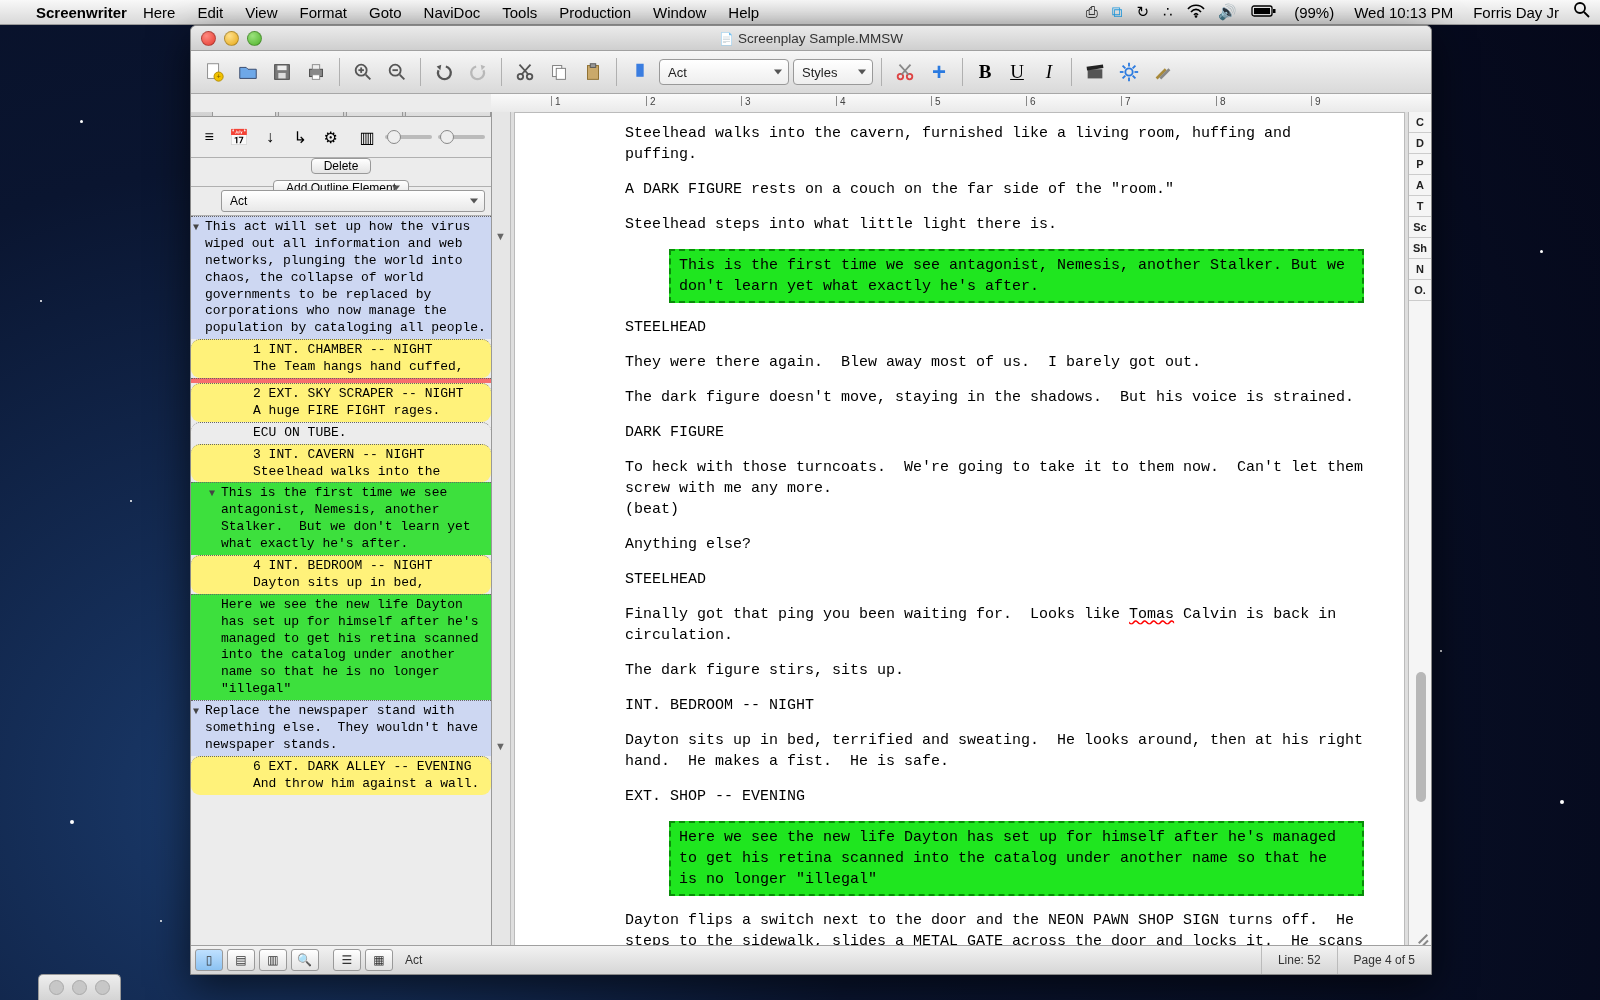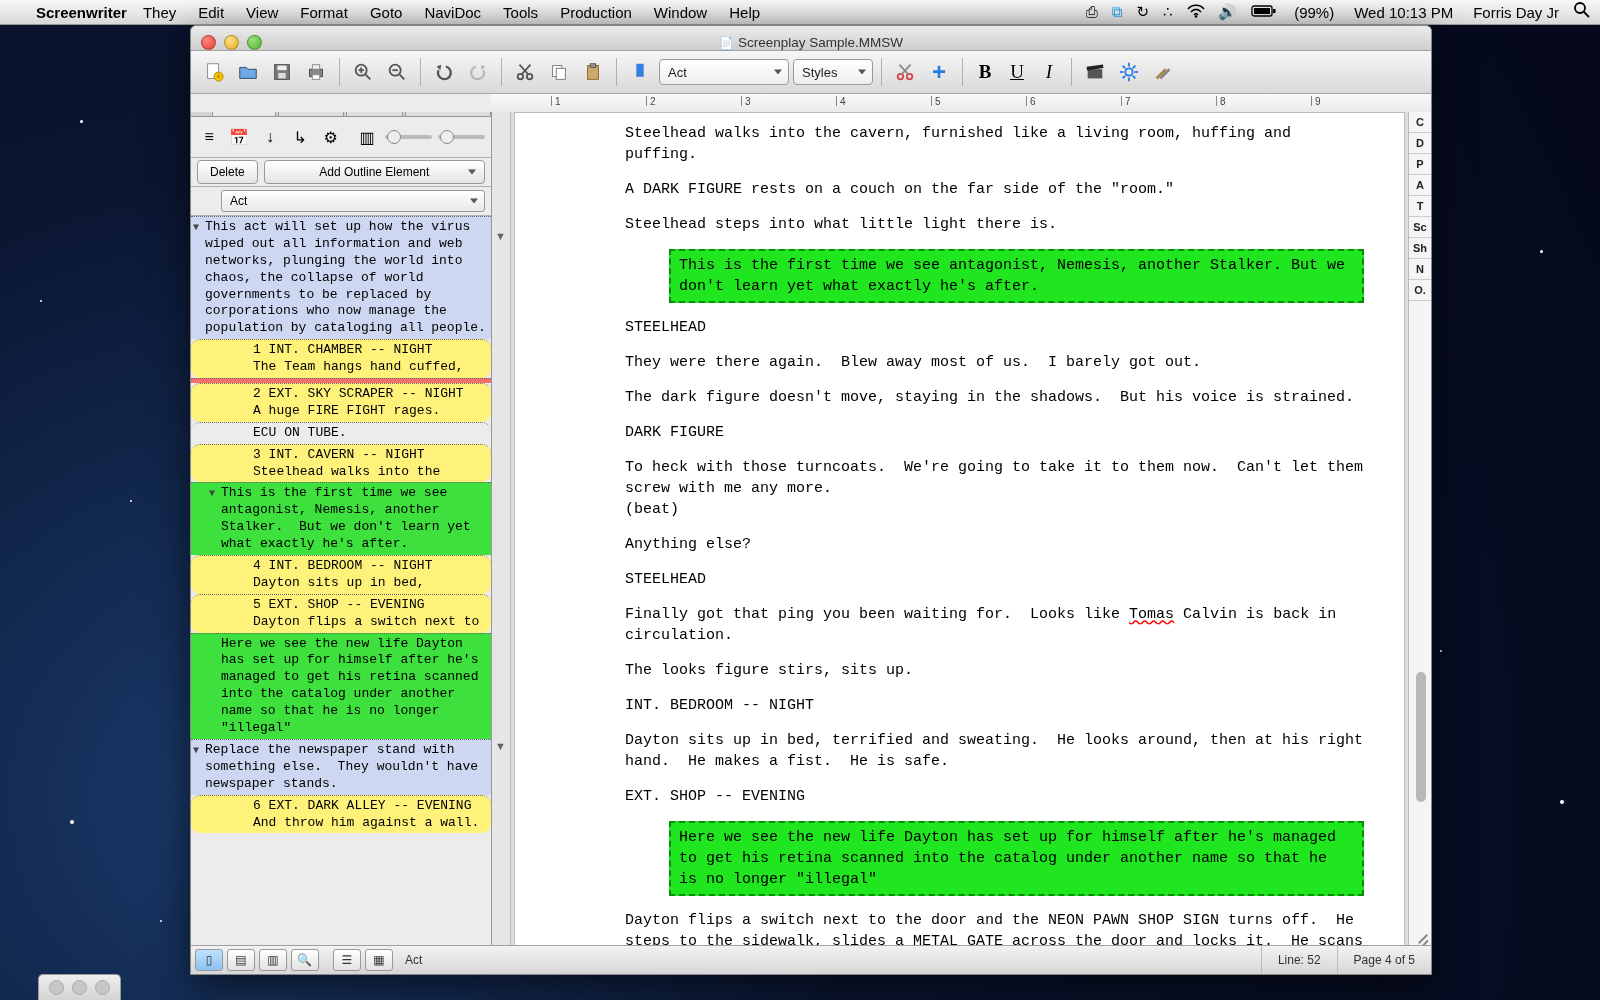--- a/index.html
+++ b/index.html
@@ -20,21 +20,21 @@
 .menubar .app{font-weight:bold;margin-right:16px;}
 .menubar .m{margin-right:22px;cursor:default;}
 .menubar .spacer{flex:1;}
 .menubar .ico{margin:0 7px;font-size:15px;}
 .menubar .time{margin:0 10px;}
 .menubar .user{margin:0 10px;}
 .menubar .search{margin:0 10px 0 4px;font-size:17px;}
 
 
 .window{position:absolute;top:25px;left:190px;width:1240px;height:948px;background:#ececec;border:1px solid #888;border-radius:6px 6px 0 0;box-shadow:0 12px 40px rgba(0,0,0,.6);}
-.titlebar{height:24px;background:linear-gradient(#ebebeb,#cfcfcf);border-bottom:1px solid #a0a0a0;border-radius:6px 6px 0 0;display:flex;align-items:flex-end;position:relative;}
+.titlebar{height:24px;background:linear-gradient(#ebebeb,#cfcfcf);border-bottom:1px solid #a0a0a0;border-radius:6px 6px 0 0;display:flex;align-items:center;position:relative;}
 .tlights{display:flex;gap:8px;margin-left:10px;}
 .tl{width:13px;height:13px;border-radius:50%;border:1px solid rgba(0,0,0,.25);}
 .tl.r{background:radial-gradient(circle at 35% 30%,#ff8a80,#e53a2f);}
 .tl.y{background:radial-gradient(circle at 35% 30%,#ffe08a,#e6a817);}
 .tl.g{background:radial-gradient(circle at 35% 30%,#9be27d,#4fb32b);}
 .titlebar .title{position:absolute;left:0;right:0;text-align:center;font-size:13.5px;color:#333;pointer-events:none;}
 .titlebar .title .doc{font-size:12px;margin-right:4px;}
 
 
 .toolbar{height:42px;background:linear-gradient(#f6f6f6,#d9d9d9);border-bottom:1px solid #a7a7a7;display:flex;align-items:center;padding:0 8px;gap:4px;}
@@ -58,21 +58,21 @@
 
 .outline{width:300px;background:#ececec;border-right:1px solid #999;display:flex;flex-direction:column;overflow:hidden;}
 .tabs{height:24px;display:flex;align-items:flex-end;background:linear-gradient(#e8e8e8,#d0d0d0);border-bottom:1px solid #999;margin-top:-20px;}
 .tab{padding:3px 12px;font-size:12px;border:1px solid #999;border-bottom:none;background:linear-gradient(#f0f0f0,#dcdcdc);border-radius:5px 5px 0 0;margin-left:2px;color:#333;}
 .tab.active{background:linear-gradient(#fff,#e8e8e8);}
 .subtool{height:40px;border-bottom:1px solid #b0b0b0;display:flex;align-items:center;gap:6px;padding:0 6px;}
 .subtool .sbtn{width:26px;height:26px;display:flex;align-items:center;justify-content:center;font-size:16px;}
 .subtool .spacer{flex:1;}
 .subtool .slider{width:50px;height:4px;background:#bbb;border-radius:2px;position:relative;}
 .subtool .slider::after{content:"";position:absolute;width:12px;height:12px;background:#eee;border:1px solid #888;border-radius:50%;top:-5px;left:2px;}
-.row2{height:28px;display:flex;align-items:center;gap:6px;padding:0 6px;border-bottom:1px solid #b0b0b0;}
+.row2{height:28px;display:flex;align-items:center;gap:6px;padding:0 6px;border-bottom:1px solid #b0b0b0;flex-direction:column;}
 .pillbtn{height:22px;background:linear-gradient(#fff,#e4e4e4);border:1px solid #999;border-radius:4px;padding:0 12px;font-size:12px;display:flex;align-items:center;}
 .pillbtn.wide{flex:1;justify-content:center;position:relative;}
 .pillbtn.wide::after{content:"";position:absolute;right:8px;top:50%;width:0;height:0;border-left:4px solid transparent;border-right:4px solid transparent;border-top:5px solid #555;transform:translateY(-50%);}
 .row3{height:28px;display:flex;align-items:center;padding:0 6px;border-bottom:1px solid #b0b0b0;}
 .row3 .sel{flex:1;height:20px;background:linear-gradient(#fff,#e8e8e8);border:1px solid #999;border-radius:3px;font-size:12px;padding:0 18px 0 8px;display:flex;align-items:center;margin-left:24px;position:relative;}
 .row3 .sel::after{content:"";position:absolute;right:6px;top:50%;width:0;height:0;border-left:4px solid transparent;border-right:4px solid transparent;border-top:5px solid #555;transform:translateY(-50%);}
 
 .items{flex:1;overflow-y:auto;font-family:"Courier New",monospace;font-size:13px;line-height:1.3;}
 .item{border-top:1px dotted #666;padding:2px 4px 2px 16px;position:relative;word-wrap:break-word;}
 .item.l1{padding-left:14px;}
@@ -130,21 +130,21 @@
 <div class="star s3"></div>
 <div class="star s4"></div>
 <div class="star s5"></div>
 <div class="star s6"></div>
 <div class="star s7"></div>
 <div class="star s8"></div>
 
 <div class="menubar">
   <div class="apple"></div>
   <div class="app">Screenwriter</div>
-  <div class="m">They</div>
+  <div class="m">Here</div>
   <div class="m">Edit</div>
   <div class="m">View</div>
   <div class="m">Format</div>
   <div class="m">Goto</div>
   <div class="m">NaviDoc</div>
   <div class="m">Tools</div>
   <div class="m">Production</div>
   <div class="m">Window</div>
   <div class="m">Help</div>
   <div class="spacer"></div>
@@ -367,22 +367,20 @@
 The Team hangs hand cuffed,</span></div>
           <div class="item l2 bg-red"><span class="tri">▼</span></div>
           <div class="item l3 bg-yellow"><span style="white-space: pre-wrap;">2 EXT. SKY SCRAPER -- NIGHT
 A huge FIRE FIGHT rages.</span></div>
           <div class="item l3"><span style="white-space: pre-wrap;">ECU ON TUBE.</span></div>
           <div class="item l3 bg-yellow"><span style="white-space: pre-wrap;">3 INT. CAVERN -- NIGHT
 Steelhead walks into the</span></div>
           <div class="item l2 bg-green"><span class="tri">▼</span><span style="white-space: pre-wrap;">This is the first time we see antagonist, Nemesis, another Stalker.  But we don't learn yet what exactly he's after.</span></div>
           <div class="item l3 bg-yellow"><span style="white-space: pre-wrap;">4 INT. BEDROOM -- NIGHT
 Dayton sits up in bed,</span></div>
-          <div class="item l3 bg-yellow"><span style="white-space: pre-wrap;">5 EXT. SHOP -- EVENING
-Dayton flips a switch next to</span></div>
           <div class="item l2 bg-green"><span style="white-space: pre-wrap;">Here we see the new life Dayton has set up for himself after he's managed to get his retina scanned into the catalog under another name so that he is no longer "illegal"</span></div>
           <div class="item l1 bg-blue"><span class="tri">▼</span><span style="white-space: pre-wrap;">Replace the newspaper stand with something else.  They wouldn't have newspaper stands.</span></div>
           <div class="item l3 bg-yellow"><span style="white-space: pre-wrap;">6 EXT. DARK ALLEY -- EVENING
 And throw him against a wall.</span></div>
         </div>
     </div>
 
     <div class="editor">
       <div class="gutter">
         <div class="gtri" style="top:118px">▼</div>
@@ -396,21 +394,21 @@
           <div class="note">This is the first time we see antagonist, Nemesis, another Stalker.  But we don't learn yet what exactly he's after.</div>
           <p class="char">STEELHEAD</p>
           <p class="dlg">They were there again.  Blew away most of us.  I barely got out.</p>
           <p>The dark figure doesn't move, staying in the shadows.  But his voice is strained.</p>
           <p class="char">DARK FIGURE</p>
           <p class="dlg" style="margin-bottom:0">To heck with those turncoats.  We're going to take it to them now.  Can't let them screw with me any more.</p>
           <p class="paren">(beat)</p>
           <p class="dlg">Anything else?</p>
           <p class="char">STEELHEAD</p>
           <p class="dlg"><span>Finally got that ping you been waiting for.  Looks like </span><span class="spellerr">Tomas</span><span> Calvin is back in circulation.</span></p>
-          <p>The looks figure stirs, sits up.</p>
+          <p>The dark figure stirs, sits up.</p>
           <p class="slug">INT. BEDROOM -- NIGHT</p>
           <p>Dayton sits up in bed, terrified and sweating.  He looks around, then at his right hand.  He makes a fist.  He is safe.</p>
           <p class="slug">EXT. SHOP -- EVENING</p>
           <div class="note">Here we see the new life Dayton has set up for himself after he's managed to get his retina scanned into the catalog under another name so that he is no longer "illegal"</div>
           <p>Dayton flips a switch next to the door and the NEON PAWN SHOP SIGN turns off.  He steps to the sidewalk, slides a METAL GATE across the door and locks it.  He scans the street.</p>
 
         </div>
       </div>
       <div class="rstrip">
         <div>C</div>

